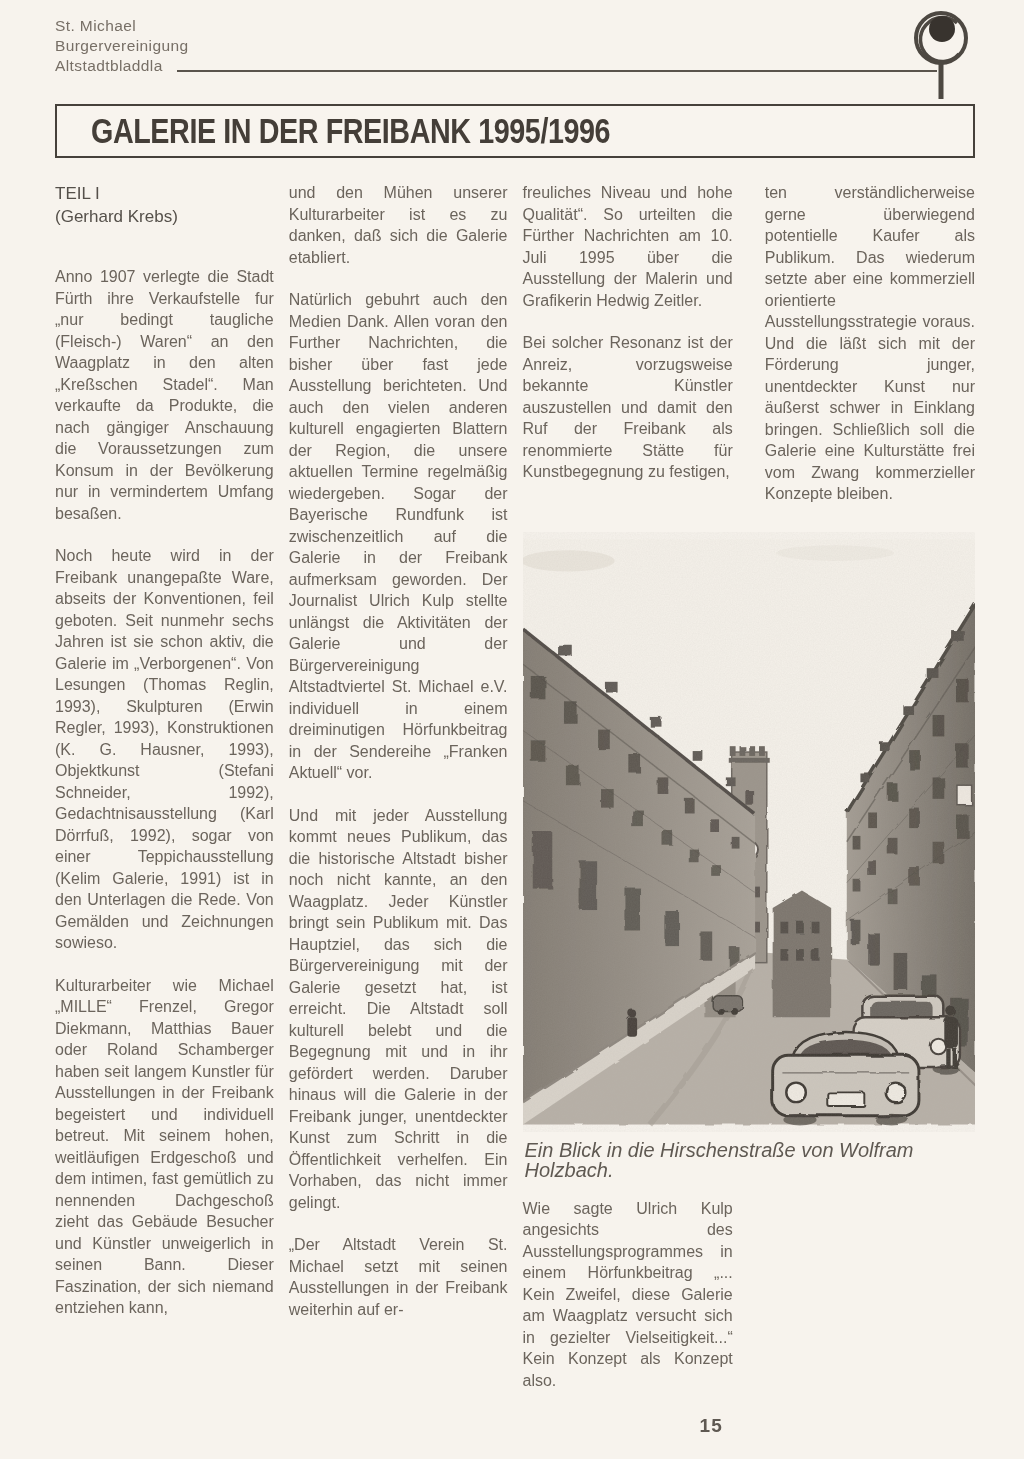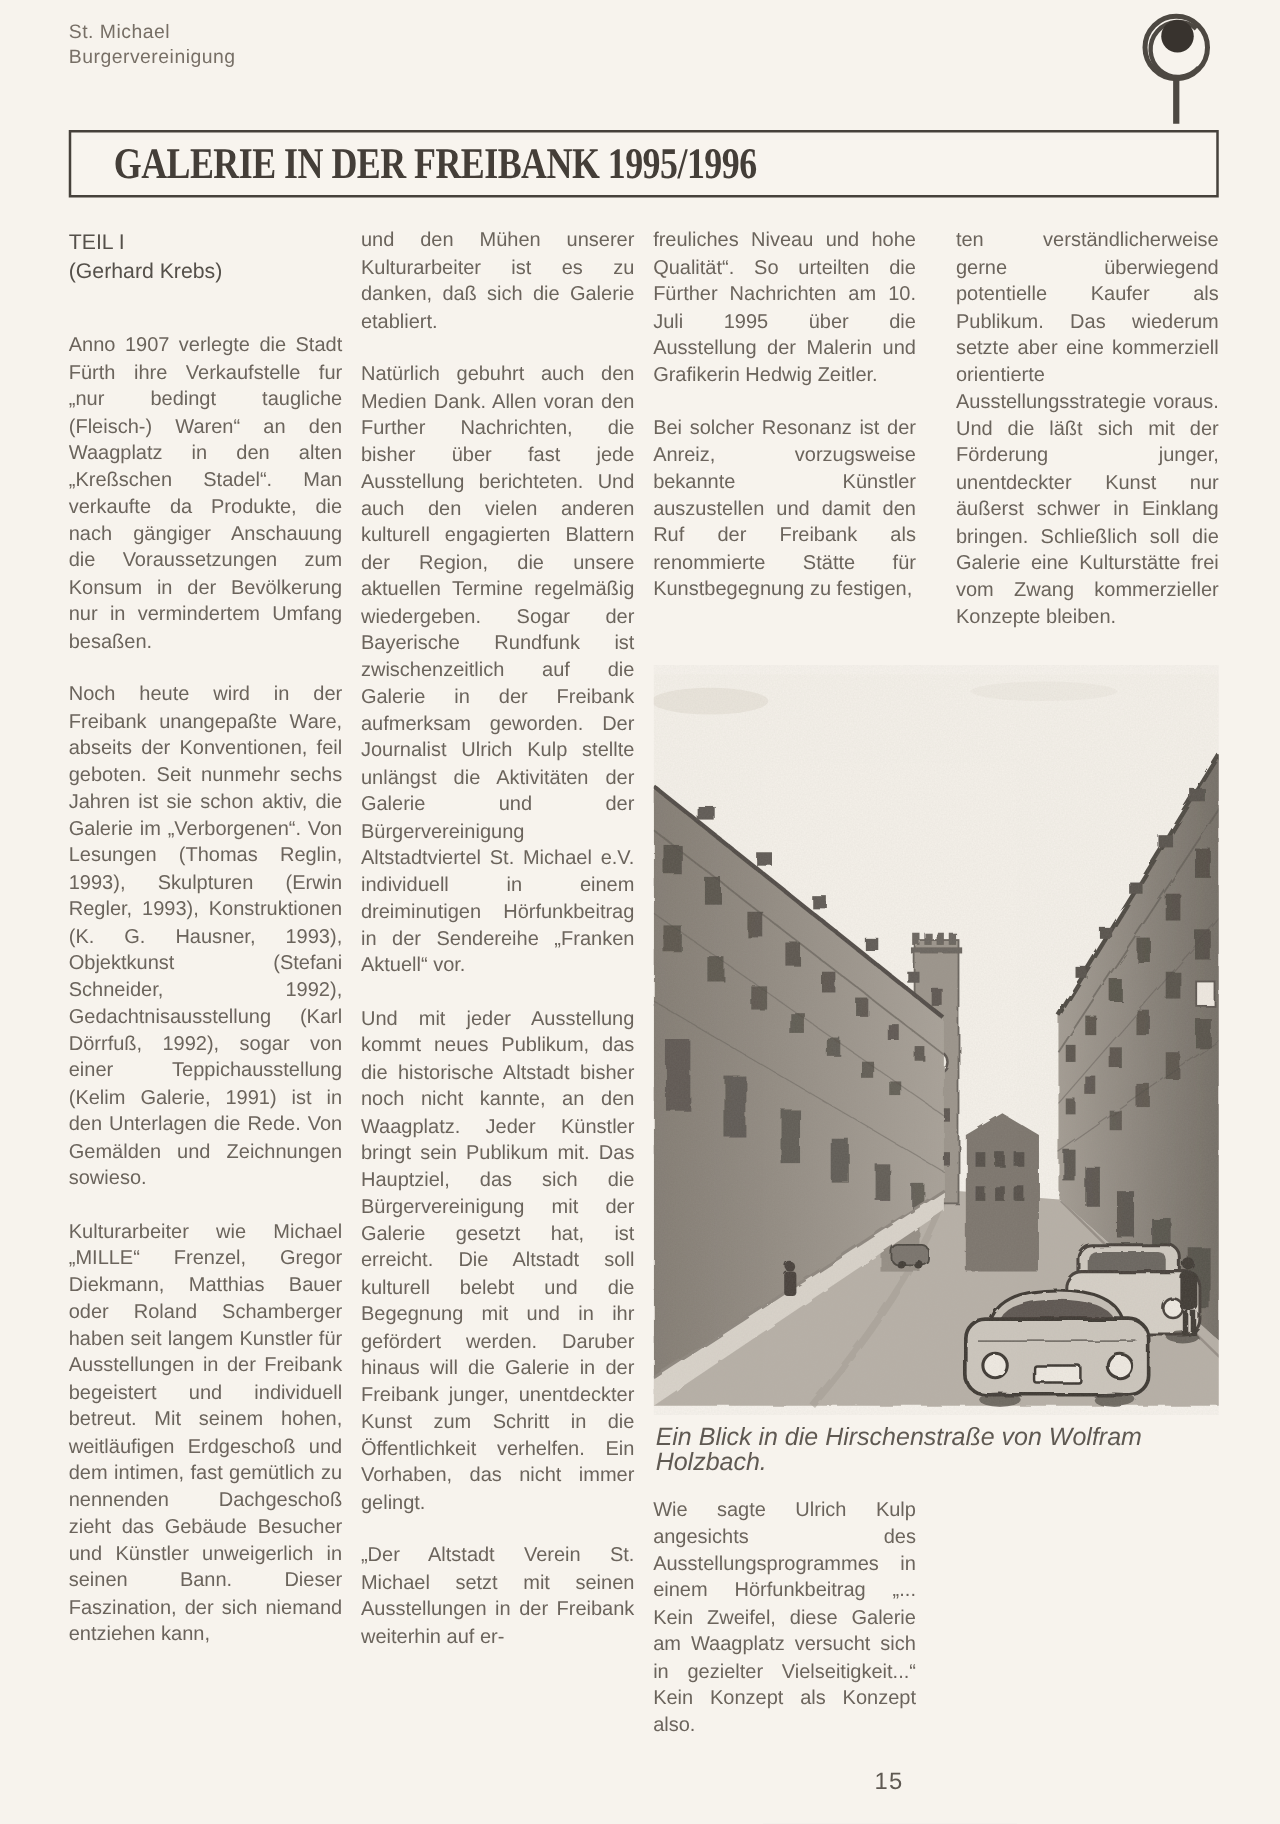--- a/index.html
+++ b/index.html
@@ -19,21 +19,21 @@
   }
   
   .masthead{position:relative;height:76px;}
   .masthead-text{font-size:15.5px;line-height:20px;color:#776f66;letter-spacing:.4px;}
   .masthead-row{display:flex;align-items:flex-end;}
   .masthead-rule{flex:1;border-bottom:2px solid #5a544d;margin:0 38px 4px 14px;}
   .logo{position:absolute;top:-8px;right:-6px;width:84px;height:96px;}
   
   .headline-box{
     margin-top:12px;height:54px;border:2px solid #46413b;background:#f8f4ee;
-    display:flex;align-items:center;padding-left:34px;box-sizing:border-box;font-family:Liberation Serif, serif;
+    display:flex;align-items:center;padding-left:34px;box-sizing:border-box;
   }
   .headline{
     display:inline-block;font-weight:bold;font-size:35px;color:#443e38;
     transform:scaleX(.82);transform-origin:0 50%;white-space:nowrap;letter-spacing:-.5px;
   }
   
   .columns{
     margin-top:24px;
     display:grid;grid-template-columns:repeat(4,1fr);column-gap:15px;
   }
@@ -46,32 +46,36 @@
     margin:0 0 21px 0;font-size:16px;line-height:21.5px;text-align:justify;
     hyphens:auto;-webkit-hyphens:auto;color:#6b645c;
   }
   
   figure{margin:6px 0 0 0;}
   .drawing{display:block;width:100%;height:600px;}
   figcaption{
     font-style:italic;font-size:20px;color:#5f5952;margin:8px 0 18px 2px;line-height:20px;
   }
   .pagenum{
-    text-align:right;font-size:19px;color:#5f5952;margin-top:24px;padding-right:10px;letter-spacing:1px;
+    text-align:right;font-size:19px;color:#5f5952;margin-top:24px;padding-right:10px;letter-spacing:1px;font-weight:bold;
   }
 </style>
 </head>
 <body>
 
 <div class="page">
 
   <header class="masthead">
     <div class="masthead-text">
       <div>St. Michael</div>
       <div>Burgervereinigung</div>
+      <div class="masthead-row">
+        <span>Altstadtbladdla</span>
+        <span class="masthead-rule"></span>
+      </div>
     </div>
     <div class="logo">
       <svg viewBox="0 0 84 96" width="84" height="96" aria-hidden="true">
         <circle cx="44" cy="30" r="25" fill="none" stroke="#4d4username7" stroke-width="0"></circle>
         <circle cx="44" cy="30" r="25" fill="none" stroke="#4d4842" stroke-width="4"></circle>
         <path d="M 62 46 A 22 22 0 1 1 60 15" fill="none" stroke="#4d4842" stroke-width="3.5"></path>
         <circle cx="45" cy="21" r="13" fill="#38332e"></circle>
         <rect x="41.5" y="55" width="5" height="36" fill="#4d4842"></rect>
       </svg>
     </div>

